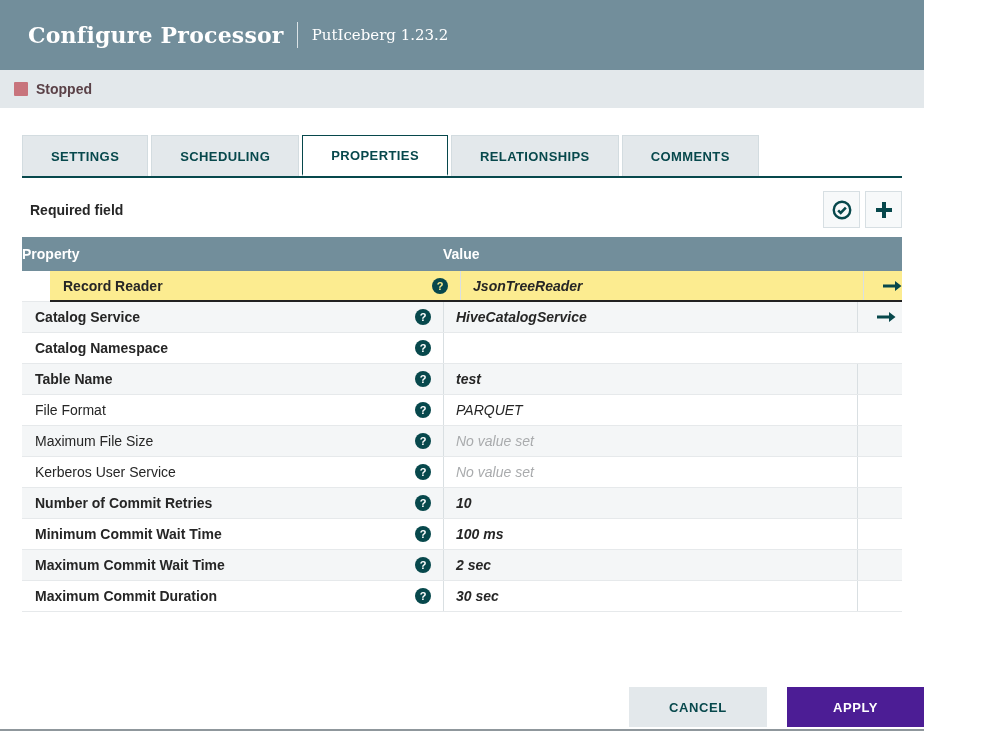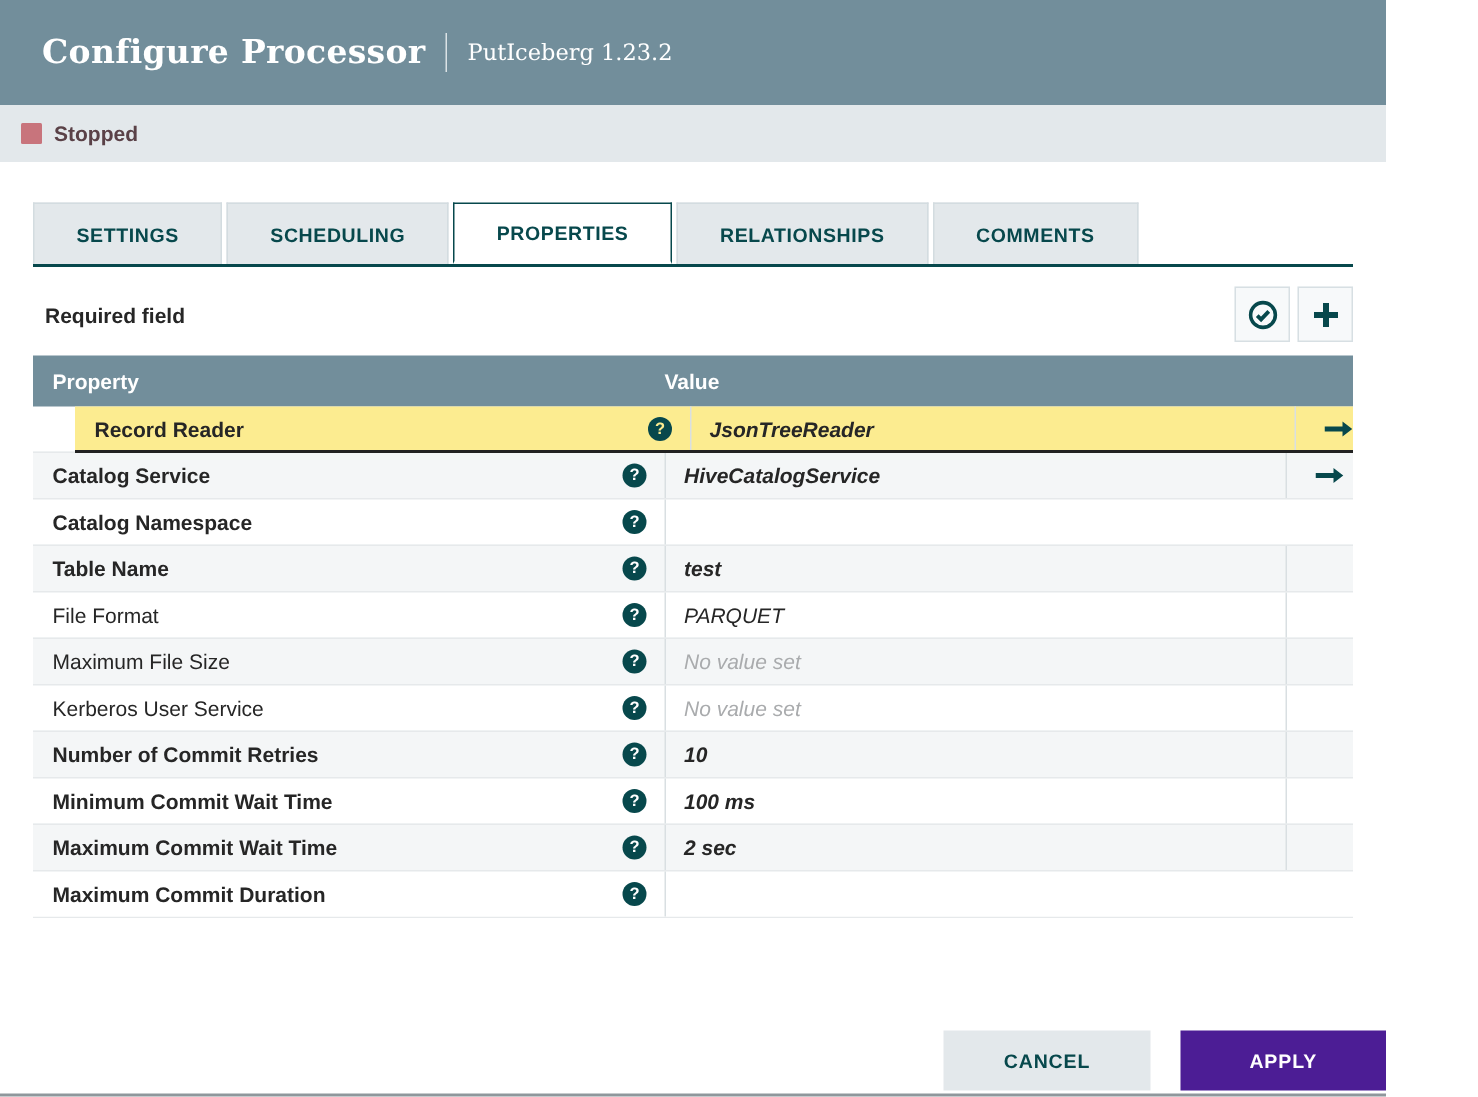--- a/index.html
+++ b/index.html
@@ -128,21 +128,21 @@
   .props-table { margin-top: 9px; border-bottom: 1px solid #E6E9EB; }
   .tbl-header {
     height: 34px;
     background: #728E9B;
     color: #ffffff;
     display: flex;
     align-items: center;
     font-size: 14px;
     font-weight: 700;
   }
-  .tbl-header .hdr-prop { width: 421px; padding-left: 13px; }
+  .tbl-header .hdr-prop { width: 421px; }
   .tbl-header .hdr-value { flex: 1; }
   .prop-row {
     height: 31px;
     display: flex;
     align-items: stretch;
     background: #ffffff;
     border-top: 1px solid #E6E9EB;
     cursor: pointer;
   }
   .prop-row.alt { background: #F4F6F7; }
@@ -379,20 +379,23 @@
             <div class="cell cell-value">
               <span class="value-text">2 sec</span>
             </div>
             <div class="cell cell-goto"></div>
           </div>
           <div class="prop-row required">
             <div class="cell cell-prop">
               <span class="prop-text">Maximum Commit Duration</span>
               <span class="q-icon">?</span>
             </div>
+            <div class="cell cell-value">
+              <span class="value-text">30 sec</span>
+            </div>
             <div class="cell cell-goto"></div>
           </div>
         </div>
     </div>
   </div>
 
   <div class="footer">
     <button class="btn-cancel">CANCEL</button>
     <button class="btn-apply">APPLY</button>
   </div>

